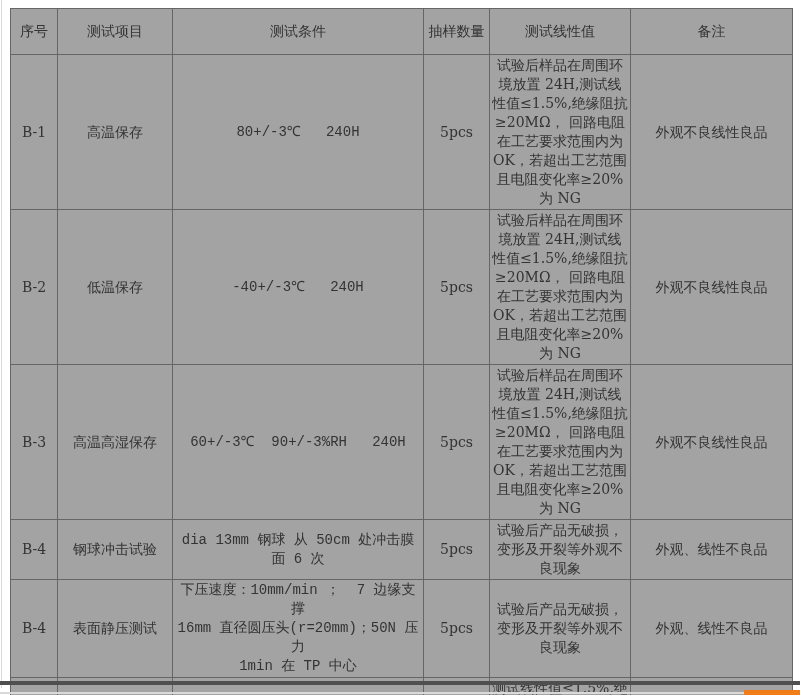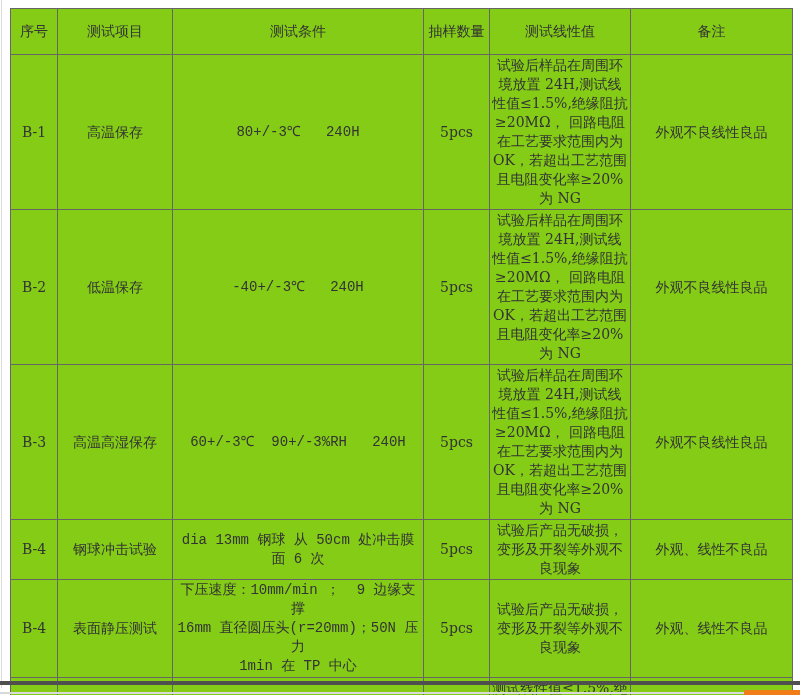--- a/index.html
+++ b/index.html
@@ -8,21 +8,21 @@
     font-family:"DejaVu Serif","Liberation Serif",serif;color:#333;
   }
   .edge-line-left{
     position:absolute;left:1px;top:0;width:1px;height:688px;background:#d9d9d9;
   }
   table.spec{
     position:absolute;left:10px;top:8px;width:782px;
     border-collapse:collapse;table-layout:fixed;
   }
   table.spec th, table.spec td{
-    border:1px solid #666;background:#84cc16;
+    border:1px solid #666;background:#a3a3a3;
     text-align:center;vertical-align:middle;
     font-size:14px;line-height:19px;font-weight:normal;
     padding:1px 2px;overflow:hidden;
   }
   thead tr{height:46px;}
   #table-body tr:nth-child(1){height:133px;}
   #table-body tr:nth-child(2){height:140px;}
   #table-body tr:nth-child(3){height:131px;}
   #table-body tr:nth-child(4){height:56px;}
   #table-body tr:nth-child(5){height:55px;}
@@ -97,21 +97,21 @@
     <td class="c-item">钢球冲击试验</td>
     <td class="c-cond">dia 13mm 钢球 从 50cm 处冲击膜面 6 次</td>
     <td class="c-qty">5pcs</td>
     <td class="c-crit">试验后产品无破损，变形及开裂等外观不良现象</td>
     <td class="c-remark">外观、线性不良品</td>
   </tr>
 
   <tr>
     <td class="c-id">B-4</td>
     <td class="c-item">表面静压测试</td>
-    <td class="c-cond">下压速度：10mm/min ；  9 边缘支撑
+    <td class="c-cond">下压速度：10mm/min ；  7 边缘支撑
 16mm 直径圆压头(r=20mm)；50N 压力
 1min 在 TP 中心</td>
     <td class="c-qty">5pcs</td>
     <td class="c-crit">试验后产品无破损，变形及开裂等外观不良现象</td>
     <td class="c-remark">外观、线性不良品</td>
   </tr>
 
   <tr>
     <td class="c-id">B-6</td>
     <td class="c-item">包装跌落</td>

